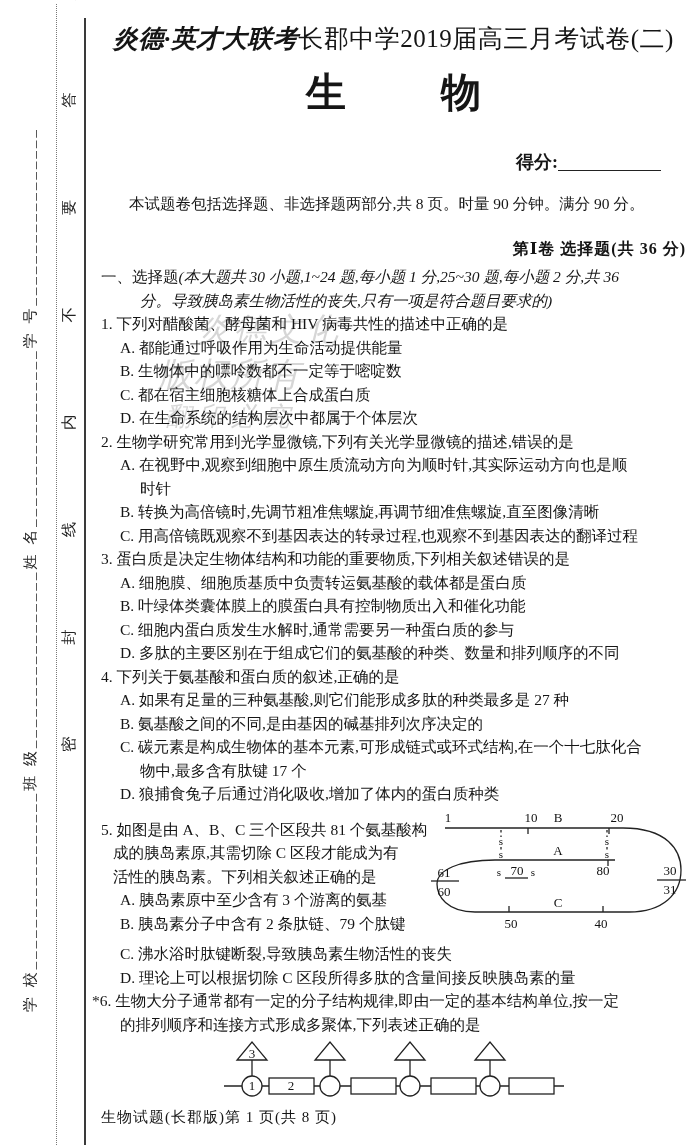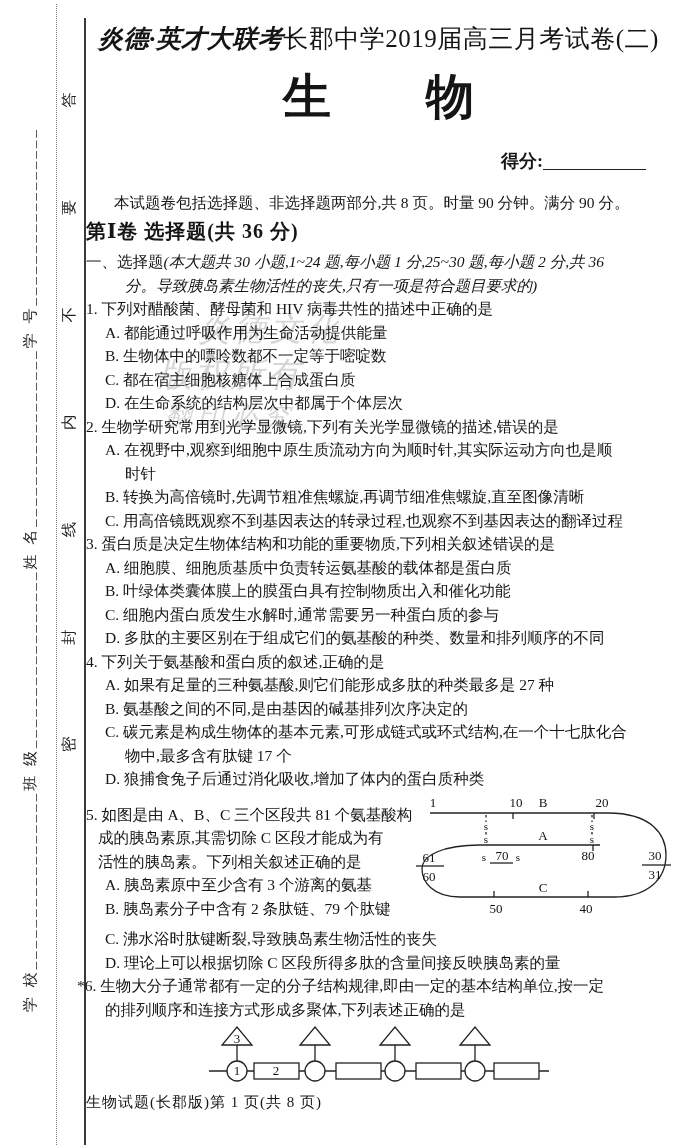--- a/index.html
+++ b/index.html
@@ -15,29 +15,29 @@
     white-space:nowrap;font-size:15px;letter-spacing:3px;color:#222;z-index:2;
   }
   .seal-col{
     position:absolute;left:59px;top:752px;transform:rotate(-90deg);transform-origin:0 0;
     white-space:nowrap;font-size:15.5px;letter-spacing:44px;color:#222;z-index:2;
   }
   .watermark{position:absolute;z-index:0;color:rgba(70,70,70,0.22);white-space:nowrap;font-style:italic;}
   .wm1{left:198px;top:308px;font-size:32px;letter-spacing:4px;}
   .wm2{left:158px;top:352px;font-size:34px;letter-spacing:2px;}
   .wm3{left:165px;top:399px;font-size:26px;letter-spacing:7px;}
-  .content{position:absolute;left:86px;top:0;width:585px;z-index:1;}
+  .content{position:absolute;left:101px;top:0;width:585px;z-index:1;}
   .main-title{text-align:center;margin-top:22px;font-size:25px;white-space:nowrap;letter-spacing:0.5px;}
   .brand{font-weight:bold;font-style:italic;}
-  .subject{text-align:center;margin-top:10px;font-size:48px;font-weight:bold;}
+  .subject{text-align:center;margin-top:10px;font-size:40px;font-weight:bold;}
   .subject-gap{display:inline-block;width:95px;}
-  .score-row{margin-top:20px;margin-left:415px;font-size:18px;font-weight:bold;white-space:nowrap;}
+  .score-row{margin-top:30px;margin-left:415px;font-size:18px;font-weight:bold;white-space:nowrap;}
   .score-blank{display:inline-block;width:103px;height:1em;border-bottom:1.5px solid #222;vertical-align:-3px;}
   .intro{margin-top:18px;font-size:15.5px;line-height:23px;text-indent:28px;white-space:nowrap;}
-  .sec-title{text-align:left;font-size:20px;font-weight:bold;margin-top:4px;letter-spacing:1px;}
+  .sec-title{text-align:right;font-size:16px;font-weight:bold;margin-top:24px;letter-spacing:1px;}
   .lead,.q{font-size:15.5px;line-height:23.5px;}
   .lead{margin-top:5px;}
   .b{font-weight:normal;}
   .kai{font-style:italic;}
   .ln{white-space:nowrap;}
   .i1{padding-left:12px;}
   .iA{padding-left:19px;}
   .iW{padding-left:39px;}
   .q6first{margin-left:-9px;}
   .q5row{display:flex;align-items:flex-start;}

